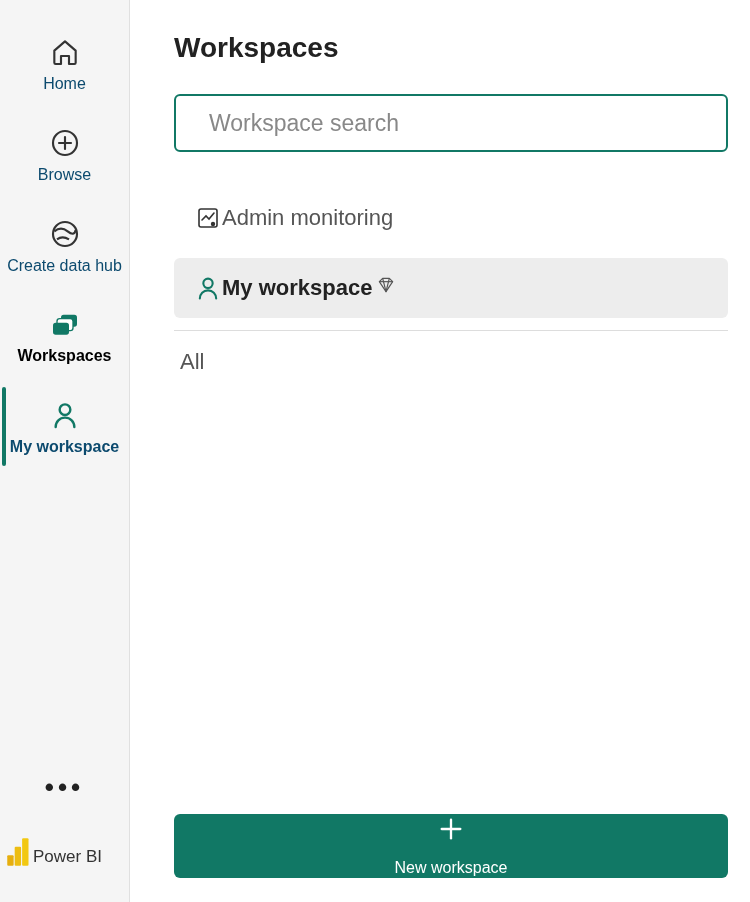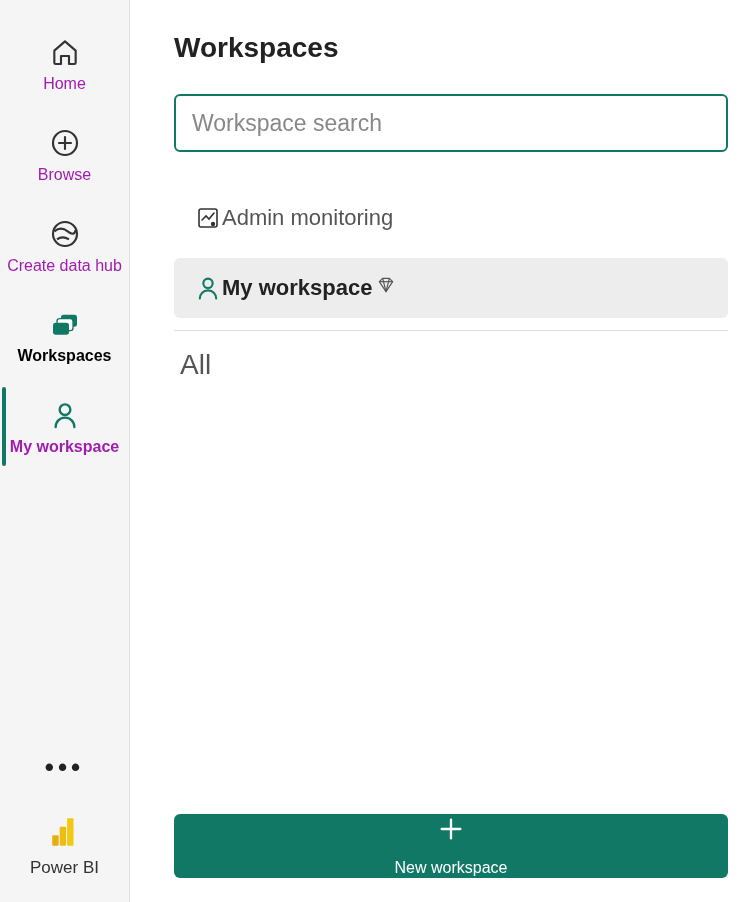--- a/index.html
+++ b/index.html
@@ -37,21 +37,21 @@
       width: 40px;
       height: 40px;
       display: flex;
       align-items: center;
       justify-content: center;
       margin-bottom: 2px;
     }
     .nav-item svg { width: 32px; height: 32px; }
     .nav-item .label {
       font-size: 16px;
-      color: #a21caf;
+      color: #0c4a6e;
       line-height: 1.3;
     }
     .nav-item.active .label { font-weight: 600; color: #000; }
     .nav-item.active-sub { }
     .nav-item.active-sub::before {
       content: "";
       position: absolute;
       left: 2px;
       top: 6px;
       bottom: 6px;
@@ -74,21 +74,21 @@
       font-size: 26px;
       letter-spacing: 4px;
       color: #222;
       font-weight: 700;
       line-height: 1;
     }
 
     .brand {
       width: 127px;
       display: flex;
-      flex-direction: column;
+      flex-direction: row;
       align-items: center;
       padding: 18px 6px 24px;
     }
     .brand .icon-wrap { margin-bottom: 4px; }
     .brand .label { font-size: 17px; color: #333; }
 
     
     .main {
       flex: 1;
       background: #ffffff;
@@ -106,21 +106,21 @@
     .search-wrap {
       width: 100%;
       margin-bottom: 36px;
     }
     .search-input {
       width: 100%;
       height: 58px;
       border: 2px solid #117865;
       border-radius: 6px;
       font-size: 23px;
-      padding: 0 16px;
+      padding: 0 33px;
       color: #333;
       outline: none;
       font-family: inherit;
     }
     .search-input::placeholder { color: #888; }
 
     .ws-list { }
     .ws-item {
       display: flex;
       align-items: center;
@@ -149,21 +149,21 @@
       margin-left: 4px;
       color: #555;
     }
 
     .section-divider {
       border: none;
       border-top: 1px solid #ddd;
       margin: 12px 0 18px;
     }
     .section-label {
-      font-size: 28px;
+      font-size: 22px;
       color: #555;
       padding-left: 6px;
     }
 
     .main-spacer { flex: 1; }
 
     .new-btn {
       background: #117865;
       color: #fff;
       border: none;

